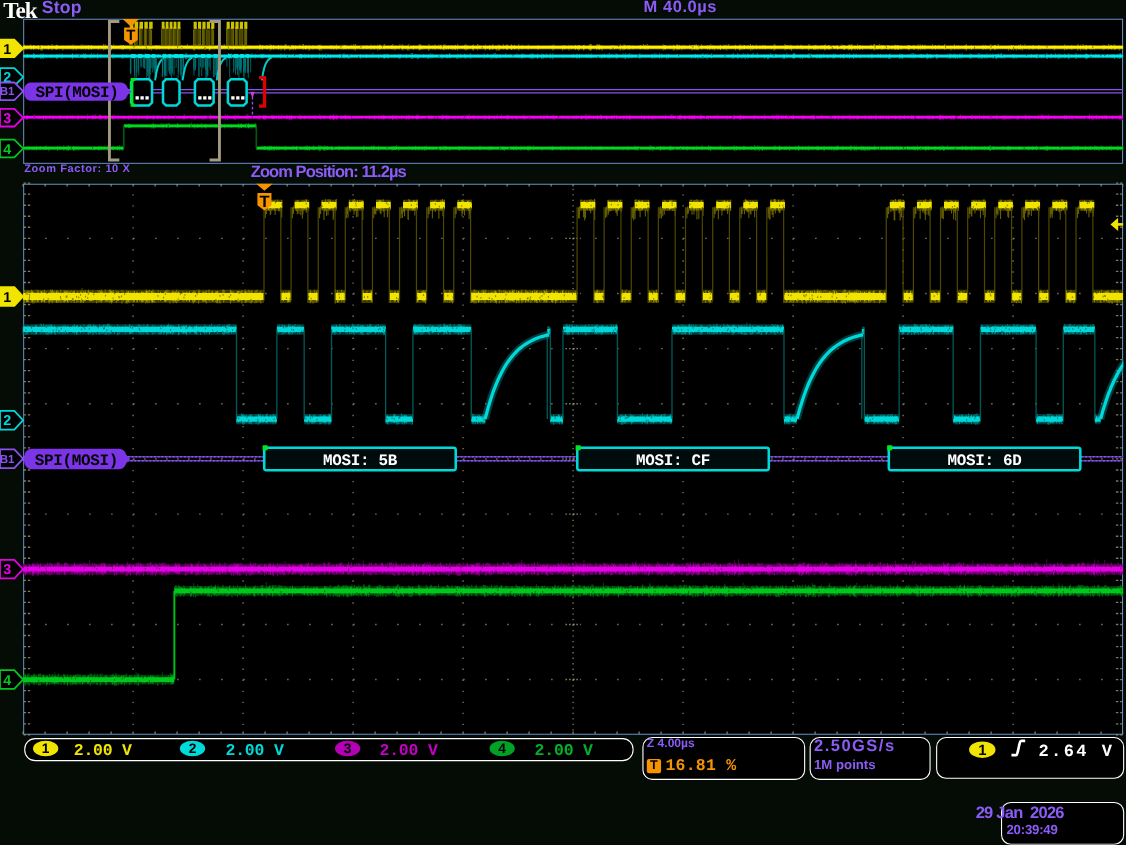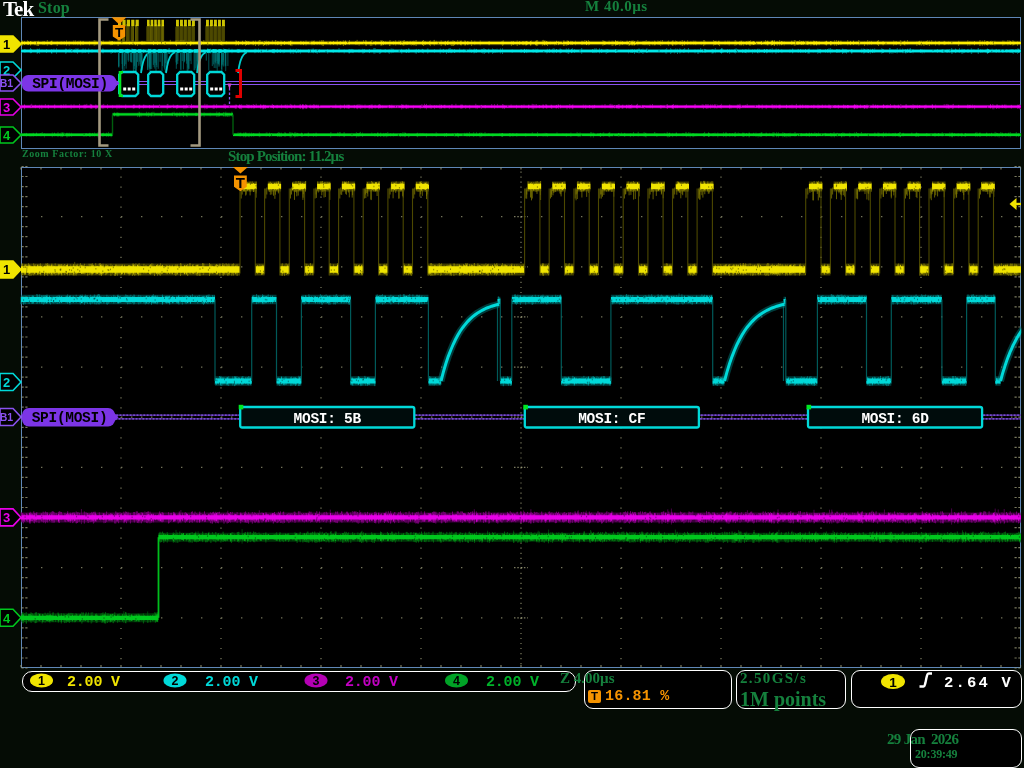--- a/index.html
+++ b/index.html
@@ -1,16 +1,16 @@
 <!DOCTYPE html>
 <html><head><meta charset="utf-8"><style>
   html,body{margin:0;padding:0;background:#050c05;width:1024px;height:768px;overflow:hidden}
   body{font-family:"Liberation Sans",sans-serif;position:relative;-webkit-font-smoothing:antialiased}
   .abs{position:absolute}
-  .wt{color:#15803d;font-weight:bold;font-family:Liberation Serif, serif}
+  .wt{color:#8b5cf6;font-weight:bold;font-family:Liberation Sans, sans-serif}
   .box{position:absolute;border:1.5px solid #fff;border-radius:9px;background:#000}
 </style></head>
 <body>
 
 <div class="abs" style="left:3px;top:-3px;color:#fff;font-family:'Liberation Serif',serif;font-weight:bold;font-size:21px;letter-spacing:-1px">Tek</div>
 <div class="abs wt" style="left:38px;top:-1px;font-size:16px;letter-spacing:0.2px;font-weight:bold">Stop</div>
 <div class="abs wt" style="left:585px;top:-2px;font-size:15px;letter-spacing:0.5px">M 40.0µs</div>
 
 <div class="abs" style="left:20.5px;top:16.5px;width:1000.0px;height:132.5px;border:1.5px solid #5f87b7;background:#000;box-sizing:border-box"></div>
 <svg class="abs" width="1024" height="160" style="left:0;top:0" font-family="Liberation Sans,sans-serif">
@@ -87,21 +87,21 @@
     <polygon points="0,99.0 13.02,99.0 21,107.0 13.02,115.0 0,115.0" fill="#000" stroke="#e800e8" stroke-width="1.6"></polygon>
     <text x="6.5" y="111.7" text-anchor="middle" font-size="13" font-weight="bold" fill="#e800e8">3</text>
     <polygon points="0,127.0 13.02,127.0 21,135.0 13.02,143.0 0,143.0" fill="#000" stroke="#00c81e" stroke-width="1.6"></polygon>
     <text x="6.5" y="139.7" text-anchor="middle" font-size="13" font-weight="bold" fill="#00c81e">4</text>
     <polygon points="111.5,17.3 126.5,17.3 119,24.3" fill="#f59300"></polygon>
     <path d="M112.8 25h12.4v11.4l-6.2 4.2l-6.2 -4.2z" fill="#f59300"></path>
     <text x="119" y="36.8" text-anchor="middle" font-size="13.5" font-weight="bold" fill="#000">T</text>
   </svg>
 
 <div class="abs wt" style="left:22px;top:148px;font-size:10px;letter-spacing:0.55px">Zoom Factor: 10 X</div>
-<div class="abs wt" style="left:228px;top:148px;font-size:15px;letter-spacing:-0.85px">Stop Position: 11.2µs</div>
+<div class="abs wt" style="left:228px;top:148px;font-size:15px;letter-spacing:-0.85px">Zoom Position: 11.2µs</div>
 
 <div class="abs" style="left:20.5px;top:166.5px;width:1000.0px;height:501.5px;border:1.5px solid #5f87b7;background:#000;box-sizing:border-box"></div>
 <svg class="abs" width="1024" height="768" style="left:0;top:0" font-family="Liberation Sans,sans-serif">
     <defs>
       <clipPath id="mc">
         <rect x="20" y="160" width="1001.2" height="514"></rect>
       </clipPath>
     </defs>
     <g clip-path="url(#mc)">
       <path d="M41.0 216.7h1.4 M61.0 216.7h1.4 M81.0 216.7h1.4 M101.0 216.7h1.4 M121.0 216.7h1.4 M141.0 216.7h1.4 M161.0 216.7h1.4 M181.0 216.7h1.4 M201.0 216.7h1.4 M221.0 216.7h1.4 M241.0 216.7h1.4 M261.0 216.7h1.4 M281.0 216.7h1.4 M301.0 216.7h1.4 M321.0 216.7h1.4 M341.0 216.7h1.4 M361.0 216.7h1.4 M381.0 216.7h1.4 M401.0 216.7h1.4 M421.0 216.7h1.4 M441.0 216.7h1.4 M461.0 216.7h1.4 M481.0 216.7h1.4 M501.0 216.7h1.4 M521.0 216.7h1.4 M541.0 216.7h1.4 M561.0 216.7h1.4 M581.0 216.7h1.4 M601.0 216.7h1.4 M621.0 216.7h1.4 M641.0 216.7h1.4 M661.0 216.7h1.4 M681.0 216.7h1.4 M701.0 216.7h1.4 M721.0 216.7h1.4 M741.0 216.7h1.4 M761.0 216.7h1.4 M781.0 216.7h1.4 M801.0 216.7h1.4 M821.0 216.7h1.4 M841.0 216.7h1.4 M861.0 216.7h1.4 M881.0 216.7h1.4 M901.0 216.7h1.4 M921.0 216.7h1.4 M941.0 216.7h1.4 M961.0 216.7h1.4 M981.0 216.7h1.4 M1001.0 216.7h1.4 M41.0 266.8h1.4 M61.0 266.8h1.4 M81.0 266.8h1.4 M101.0 266.8h1.4 M121.0 266.8h1.4 M141.0 266.8h1.4 M161.0 266.8h1.4 M181.0 266.8h1.4 M201.0 266.8h1.4 M221.0 266.8h1.4 M241.0 266.8h1.4 M261.0 266.8h1.4 M281.0 266.8h1.4 M301.0 266.8h1.4 M321.0 266.8h1.4 M341.0 266.8h1.4 M361.0 266.8h1.4 M381.0 266.8h1.4 M401.0 266.8h1.4 M421.0 266.8h1.4 M441.0 266.8h1.4 M461.0 266.8h1.4 M481.0 266.8h1.4 M501.0 266.8h1.4 M521.0 266.8h1.4 M541.0 266.8h1.4 M561.0 266.8h1.4 M581.0 266.8h1.4 M601.0 266.8h1.4 M621.0 266.8h1.4 M641.0 266.8h1.4 M661.0 266.8h1.4 M681.0 266.8h1.4 M701.0 266.8h1.4 M721.0 266.8h1.4 M741.0 266.8h1.4 M761.0 266.8h1.4 M781.0 266.8h1.4 M801.0 266.8h1.4 M821.0 266.8h1.4 M841.0 266.8h1.4 M861.0 266.8h1.4 M881.0 266.8h1.4 M901.0 266.8h1.4 M921.0 266.8h1.4 M941.0 266.8h1.4 M961.0 266.8h1.4 M981.0 266.8h1.4 M1001.0 266.8h1.4 M41.0 316.9h1.4 M61.0 316.9h1.4 M81.0 316.9h1.4 M101.0 316.9h1.4 M121.0 316.9h1.4 M141.0 316.9h1.4 M161.0 316.9h1.4 M181.0 316.9h1.4 M201.0 316.9h1.4 M221.0 316.9h1.4 M241.0 316.9h1.4 M261.0 316.9h1.4 M281.0 316.9h1.4 M301.0 316.9h1.4 M321.0 316.9h1.4 M341.0 316.9h1.4 M361.0 316.9h1.4 M381.0 316.9h1.4 M401.0 316.9h1.4 M421.0 316.9h1.4 M441.0 316.9h1.4 M461.0 316.9h1.4 M481.0 316.9h1.4 M501.0 316.9h1.4 M521.0 316.9h1.4 M541.0 316.9h1.4 M561.0 316.9h1.4 M581.0 316.9h1.4 M601.0 316.9h1.4 M621.0 316.9h1.4 M641.0 316.9h1.4 M661.0 316.9h1.4 M681.0 316.9h1.4 M701.0 316.9h1.4 M721.0 316.9h1.4 M741.0 316.9h1.4 M761.0 316.9h1.4 M781.0 316.9h1.4 M801.0 316.9h1.4 M821.0 316.9h1.4 M841.0 316.9h1.4 M861.0 316.9h1.4 M881.0 316.9h1.4 M901.0 316.9h1.4 M921.0 316.9h1.4 M941.0 316.9h1.4 M961.0 316.9h1.4 M981.0 316.9h1.4 M1001.0 316.9h1.4 M41.0 367.1h1.4 M61.0 367.1h1.4 M81.0 367.1h1.4 M101.0 367.1h1.4 M121.0 367.1h1.4 M141.0 367.1h1.4 M161.0 367.1h1.4 M181.0 367.1h1.4 M201.0 367.1h1.4 M221.0 367.1h1.4 M241.0 367.1h1.4 M261.0 367.1h1.4 M281.0 367.1h1.4 M301.0 367.1h1.4 M321.0 367.1h1.4 M341.0 367.1h1.4 M361.0 367.1h1.4 M381.0 367.1h1.4 M401.0 367.1h1.4 M421.0 367.1h1.4 M441.0 367.1h1.4 M461.0 367.1h1.4 M481.0 367.1h1.4 M501.0 367.1h1.4 M521.0 367.1h1.4 M541.0 367.1h1.4 M561.0 367.1h1.4 M581.0 367.1h1.4 M601.0 367.1h1.4 M621.0 367.1h1.4 M641.0 367.1h1.4 M661.0 367.1h1.4 M681.0 367.1h1.4 M701.0 367.1h1.4 M721.0 367.1h1.4 M741.0 367.1h1.4 M761.0 367.1h1.4 M781.0 367.1h1.4 M801.0 367.1h1.4 M821.0 367.1h1.4 M841.0 367.1h1.4 M861.0 367.1h1.4 M881.0 367.1h1.4 M901.0 367.1h1.4 M921.0 367.1h1.4 M941.0 367.1h1.4 M961.0 367.1h1.4 M981.0 367.1h1.4 M1001.0 367.1h1.4 M31.0 417.2h1.4 M41.0 417.2h1.4 M51.0 417.2h1.4 M61.0 417.2h1.4 M71.0 417.2h1.4 M81.0 417.2h1.4 M91.0 417.2h1.4 M101.0 417.2h1.4 M111.0 417.2h1.4 M121.0 417.2h1.4 M131.0 417.2h1.4 M141.0 417.2h1.4 M151.0 417.2h1.4 M161.0 417.2h1.4 M171.0 417.2h1.4 M181.0 417.2h1.4 M191.0 417.2h1.4 M201.0 417.2h1.4 M211.0 417.2h1.4 M221.0 417.2h1.4 M231.0 417.2h1.4 M241.0 417.2h1.4 M251.0 417.2h1.4 M261.0 417.2h1.4 M271.0 417.2h1.4 M281.0 417.2h1.4 M291.0 417.2h1.4 M301.0 417.2h1.4 M311.0 417.2h1.4 M321.0 417.2h1.4 M331.0 417.2h1.4 M341.0 417.2h1.4 M351.0 417.2h1.4 M361.0 417.2h1.4 M371.0 417.2h1.4 M381.0 417.2h1.4 M391.0 417.2h1.4 M401.0 417.2h1.4 M411.0 417.2h1.4 M421.0 417.2h1.4 M431.0 417.2h1.4 M441.0 417.2h1.4 M451.0 417.2h1.4 M461.0 417.2h1.4 M471.0 417.2h1.4 M481.0 417.2h1.4 M491.0 417.2h1.4 M501.0 417.2h1.4 M511.0 417.2h1.4 M521.0 417.2h1.4 M531.0 417.2h1.4 M541.0 417.2h1.4 M551.0 417.2h1.4 M561.0 417.2h1.4 M571.0 417.2h1.4 M581.0 417.2h1.4 M591.0 417.2h1.4 M601.0 417.2h1.4 M611.0 417.2h1.4 M621.0 417.2h1.4 M631.0 417.2h1.4 M641.0 417.2h1.4 M651.0 417.2h1.4 M661.0 417.2h1.4 M671.0 417.2h1.4 M681.0 417.2h1.4 M691.0 417.2h1.4 M701.0 417.2h1.4 M711.0 417.2h1.4 M721.0 417.2h1.4 M731.0 417.2h1.4 M741.0 417.2h1.4 M751.0 417.2h1.4 M761.0 417.2h1.4 M771.0 417.2h1.4 M781.0 417.2h1.4 M791.0 417.2h1.4 M801.0 417.2h1.4 M811.0 417.2h1.4 M821.0 417.2h1.4 M831.0 417.2h1.4 M841.0 417.2h1.4 M851.0 417.2h1.4 M861.0 417.2h1.4 M871.0 417.2h1.4 M881.0 417.2h1.4 M891.0 417.2h1.4 M901.0 417.2h1.4 M911.0 417.2h1.4 M921.0 417.2h1.4 M931.0 417.2h1.4 M941.0 417.2h1.4 M951.0 417.2h1.4 M961.0 417.2h1.4 M971.0 417.2h1.4 M981.0 417.2h1.4 M991.0 417.2h1.4 M1001.0 417.2h1.4 M1011.0 417.2h1.4 M41.0 467.4h1.4 M61.0 467.4h1.4 M81.0 467.4h1.4 M101.0 467.4h1.4 M121.0 467.4h1.4 M141.0 467.4h1.4 M161.0 467.4h1.4 M181.0 467.4h1.4 M201.0 467.4h1.4 M221.0 467.4h1.4 M241.0 467.4h1.4 M261.0 467.4h1.4 M281.0 467.4h1.4 M301.0 467.4h1.4 M321.0 467.4h1.4 M341.0 467.4h1.4 M361.0 467.4h1.4 M381.0 467.4h1.4 M401.0 467.4h1.4 M421.0 467.4h1.4 M441.0 467.4h1.4 M461.0 467.4h1.4 M481.0 467.4h1.4 M501.0 467.4h1.4 M521.0 467.4h1.4 M541.0 467.4h1.4 M561.0 467.4h1.4 M581.0 467.4h1.4 M601.0 467.4h1.4 M621.0 467.4h1.4 M641.0 467.4h1.4 M661.0 467.4h1.4 M681.0 467.4h1.4 M701.0 467.4h1.4 M721.0 467.4h1.4 M741.0 467.4h1.4 M761.0 467.4h1.4 M781.0 467.4h1.4 M801.0 467.4h1.4 M821.0 467.4h1.4 M841.0 467.4h1.4 M861.0 467.4h1.4 M881.0 467.4h1.4 M901.0 467.4h1.4 M921.0 467.4h1.4 M941.0 467.4h1.4 M961.0 467.4h1.4 M981.0 467.4h1.4 M1001.0 467.4h1.4 M41.0 517.5h1.4 M61.0 517.5h1.4 M81.0 517.5h1.4 M101.0 517.5h1.4 M121.0 517.5h1.4 M141.0 517.5h1.4 M161.0 517.5h1.4 M181.0 517.5h1.4 M201.0 517.5h1.4 M221.0 517.5h1.4 M241.0 517.5h1.4 M261.0 517.5h1.4 M281.0 517.5h1.4 M301.0 517.5h1.4 M321.0 517.5h1.4 M341.0 517.5h1.4 M361.0 517.5h1.4 M381.0 517.5h1.4 M401.0 517.5h1.4 M421.0 517.5h1.4 M441.0 517.5h1.4 M461.0 517.5h1.4 M481.0 517.5h1.4 M501.0 517.5h1.4 M521.0 517.5h1.4 M541.0 517.5h1.4 M561.0 517.5h1.4 M581.0 517.5h1.4 M601.0 517.5h1.4 M621.0 517.5h1.4 M641.0 517.5h1.4 M661.0 517.5h1.4 M681.0 517.5h1.4 M701.0 517.5h1.4 M721.0 517.5h1.4 M741.0 517.5h1.4 M761.0 517.5h1.4 M781.0 517.5h1.4 M801.0 517.5h1.4 M821.0 517.5h1.4 M841.0 517.5h1.4 M861.0 517.5h1.4 M881.0 517.5h1.4 M901.0 517.5h1.4 M921.0 517.5h1.4 M941.0 517.5h1.4 M961.0 517.5h1.4 M981.0 517.5h1.4 M1001.0 517.5h1.4 M41.0 567.7h1.4 M61.0 567.7h1.4 M81.0 567.7h1.4 M101.0 567.7h1.4 M121.0 567.7h1.4 M141.0 567.7h1.4 M161.0 567.7h1.4 M181.0 567.7h1.4 M201.0 567.7h1.4 M221.0 567.7h1.4 M241.0 567.7h1.4 M261.0 567.7h1.4 M281.0 567.7h1.4 M301.0 567.7h1.4 M321.0 567.7h1.4 M341.0 567.7h1.4 M361.0 567.7h1.4 M381.0 567.7h1.4 M401.0 567.7h1.4 M421.0 567.7h1.4 M441.0 567.7h1.4 M461.0 567.7h1.4 M481.0 567.7h1.4 M501.0 567.7h1.4 M521.0 567.7h1.4 M541.0 567.7h1.4 M561.0 567.7h1.4 M581.0 567.7h1.4 M601.0 567.7h1.4 M621.0 567.7h1.4 M641.0 567.7h1.4 M661.0 567.7h1.4 M681.0 567.7h1.4 M701.0 567.7h1.4 M721.0 567.7h1.4 M741.0 567.7h1.4 M761.0 567.7h1.4 M781.0 567.7h1.4 M801.0 567.7h1.4 M821.0 567.7h1.4 M841.0 567.7h1.4 M861.0 567.7h1.4 M881.0 567.7h1.4 M901.0 567.7h1.4 M921.0 567.7h1.4 M941.0 567.7h1.4 M961.0 567.7h1.4 M981.0 567.7h1.4 M1001.0 567.7h1.4 M41.0 617.8h1.4 M61.0 617.8h1.4 M81.0 617.8h1.4 M101.0 617.8h1.4 M121.0 617.8h1.4 M141.0 617.8h1.4 M161.0 617.8h1.4 M181.0 617.8h1.4 M201.0 617.8h1.4 M221.0 617.8h1.4 M241.0 617.8h1.4 M261.0 617.8h1.4 M281.0 617.8h1.4 M301.0 617.8h1.4 M321.0 617.8h1.4 M341.0 617.8h1.4 M361.0 617.8h1.4 M381.0 617.8h1.4 M401.0 617.8h1.4 M421.0 617.8h1.4 M441.0 617.8h1.4 M461.0 617.8h1.4 M481.0 617.8h1.4 M501.0 617.8h1.4 M521.0 617.8h1.4 M541.0 617.8h1.4 M561.0 617.8h1.4 M581.0 617.8h1.4 M601.0 617.8h1.4 M621.0 617.8h1.4 M641.0 617.8h1.4 M661.0 617.8h1.4 M681.0 617.8h1.4 M701.0 617.8h1.4 M721.0 617.8h1.4 M741.0 617.8h1.4 M761.0 617.8h1.4 M781.0 617.8h1.4 M801.0 617.8h1.4 M821.0 617.8h1.4 M841.0 617.8h1.4 M861.0 617.8h1.4 M881.0 617.8h1.4 M901.0 617.8h1.4 M921.0 617.8h1.4 M941.0 617.8h1.4 M961.0 617.8h1.4 M981.0 617.8h1.4 M1001.0 617.8h1.4 M121.0 176.5v1.2 M121.0 186.6v1.2 M121.0 196.6v1.2 M121.0 206.6v1.2 M121.0 216.7v1.2 M121.0 226.7v1.2 M121.0 236.7v1.2 M121.0 246.7v1.2 M121.0 256.8v1.2 M121.0 266.8v1.2 M121.0 276.8v1.2 M121.0 286.9v1.2 M121.0 296.9v1.2 M121.0 306.9v1.2 M121.0 316.9v1.2 M121.0 327.0v1.2 M121.0 337.0v1.2 M121.0 347.0v1.2 M121.0 357.1v1.2 M121.0 367.1v1.2 M121.0 377.1v1.2 M121.0 387.2v1.2 M121.0 397.2v1.2 M121.0 407.2v1.2 M121.0 417.2v1.2 M121.0 427.3v1.2 M121.0 437.3v1.2 M121.0 447.3v1.2 M121.0 457.4v1.2 M121.0 467.4v1.2 M121.0 477.4v1.2 M121.0 487.5v1.2 M121.0 497.5v1.2 M121.0 507.5v1.2 M121.0 517.5v1.2 M121.0 527.6v1.2 M121.0 537.6v1.2 M121.0 547.6v1.2 M121.0 557.7v1.2 M121.0 567.7v1.2 M121.0 577.7v1.2 M121.0 587.8v1.2 M121.0 597.8v1.2 M121.0 607.8v1.2 M121.0 617.8v1.2 M121.0 627.9v1.2 M121.0 637.9v1.2 M121.0 647.9v1.2 M121.0 658.0v1.2 M221.0 176.5v1.2 M221.0 186.6v1.2 M221.0 196.6v1.2 M221.0 206.6v1.2 M221.0 216.7v1.2 M221.0 226.7v1.2 M221.0 236.7v1.2 M221.0 246.7v1.2 M221.0 256.8v1.2 M221.0 266.8v1.2 M221.0 276.8v1.2 M221.0 286.9v1.2 M221.0 296.9v1.2 M221.0 306.9v1.2 M221.0 316.9v1.2 M221.0 327.0v1.2 M221.0 337.0v1.2 M221.0 347.0v1.2 M221.0 357.1v1.2 M221.0 367.1v1.2 M221.0 377.1v1.2 M221.0 387.2v1.2 M221.0 397.2v1.2 M221.0 407.2v1.2 M221.0 417.2v1.2 M221.0 427.3v1.2 M221.0 437.3v1.2 M221.0 447.3v1.2 M221.0 457.4v1.2 M221.0 467.4v1.2 M221.0 477.4v1.2 M221.0 487.5v1.2 M221.0 497.5v1.2 M221.0 507.5v1.2 M221.0 517.5v1.2 M221.0 527.6v1.2 M221.0 537.6v1.2 M221.0 547.6v1.2 M221.0 557.7v1.2 M221.0 567.7v1.2 M221.0 577.7v1.2 M221.0 587.8v1.2 M221.0 597.8v1.2 M221.0 607.8v1.2 M221.0 617.8v1.2 M221.0 627.9v1.2 M221.0 637.9v1.2 M221.0 647.9v1.2 M221.0 658.0v1.2 M321.0 176.5v1.2 M321.0 186.6v1.2 M321.0 196.6v1.2 M321.0 206.6v1.2 M321.0 216.7v1.2 M321.0 226.7v1.2 M321.0 236.7v1.2 M321.0 246.7v1.2 M321.0 256.8v1.2 M321.0 266.8v1.2 M321.0 276.8v1.2 M321.0 286.9v1.2 M321.0 296.9v1.2 M321.0 306.9v1.2 M321.0 316.9v1.2 M321.0 327.0v1.2 M321.0 337.0v1.2 M321.0 347.0v1.2 M321.0 357.1v1.2 M321.0 367.1v1.2 M321.0 377.1v1.2 M321.0 387.2v1.2 M321.0 397.2v1.2 M321.0 407.2v1.2 M321.0 417.2v1.2 M321.0 427.3v1.2 M321.0 437.3v1.2 M321.0 447.3v1.2 M321.0 457.4v1.2 M321.0 467.4v1.2 M321.0 477.4v1.2 M321.0 487.5v1.2 M321.0 497.5v1.2 M321.0 507.5v1.2 M321.0 517.5v1.2 M321.0 527.6v1.2 M321.0 537.6v1.2 M321.0 547.6v1.2 M321.0 557.7v1.2 M321.0 567.7v1.2 M321.0 577.7v1.2 M321.0 587.8v1.2 M321.0 597.8v1.2 M321.0 607.8v1.2 M321.0 617.8v1.2 M321.0 627.9v1.2 M321.0 637.9v1.2 M321.0 647.9v1.2 M321.0 658.0v1.2 M421.0 176.5v1.2 M421.0 186.6v1.2 M421.0 196.6v1.2 M421.0 206.6v1.2 M421.0 216.7v1.2 M421.0 226.7v1.2 M421.0 236.7v1.2 M421.0 246.7v1.2 M421.0 256.8v1.2 M421.0 266.8v1.2 M421.0 276.8v1.2 M421.0 286.9v1.2 M421.0 296.9v1.2 M421.0 306.9v1.2 M421.0 316.9v1.2 M421.0 327.0v1.2 M421.0 337.0v1.2 M421.0 347.0v1.2 M421.0 357.1v1.2 M421.0 367.1v1.2 M421.0 377.1v1.2 M421.0 387.2v1.2 M421.0 397.2v1.2 M421.0 407.2v1.2 M421.0 417.2v1.2 M421.0 427.3v1.2 M421.0 437.3v1.2 M421.0 447.3v1.2 M421.0 457.4v1.2 M421.0 467.4v1.2 M421.0 477.4v1.2 M421.0 487.5v1.2 M421.0 497.5v1.2 M421.0 507.5v1.2 M421.0 517.5v1.2 M421.0 527.6v1.2 M421.0 537.6v1.2 M421.0 547.6v1.2 M421.0 557.7v1.2 M421.0 567.7v1.2 M421.0 577.7v1.2 M421.0 587.8v1.2 M421.0 597.8v1.2 M421.0 607.8v1.2 M421.0 617.8v1.2 M421.0 627.9v1.2 M421.0 637.9v1.2 M421.0 647.9v1.2 M421.0 658.0v1.2 M521.0 171.5v1.2 M521.0 176.5v1.2 M521.0 181.5v1.2 M521.0 186.6v1.2 M521.0 191.6v1.2 M521.0 196.6v1.2 M521.0 201.6v1.2 M521.0 206.6v1.2 M521.0 211.6v1.2 M521.0 216.6v1.2 M521.0 221.7v1.2 M521.0 226.7v1.2 M521.0 231.7v1.2 M521.0 236.7v1.2 M521.0 241.7v1.2 M521.0 246.7v1.2 M521.0 251.8v1.2 M521.0 256.8v1.2 M521.0 261.8v1.2 M521.0 266.8v1.2 M521.0 271.8v1.2 M521.0 276.8v1.2 M521.0 281.8v1.2 M521.0 286.9v1.2 M521.0 291.9v1.2 M521.0 296.9v1.2 M521.0 301.9v1.2 M521.0 306.9v1.2 M521.0 311.9v1.2 M521.0 316.9v1.2 M521.0 322.0v1.2 M521.0 327.0v1.2 M521.0 332.0v1.2 M521.0 337.0v1.2 M521.0 342.0v1.2 M521.0 347.0v1.2 M521.0 352.1v1.2 M521.0 357.1v1.2 M521.0 362.1v1.2 M521.0 367.1v1.2 M521.0 372.1v1.2 M521.0 377.1v1.2 M521.0 382.1v1.2 M521.0 387.2v1.2 M521.0 392.2v1.2 M521.0 397.2v1.2 M521.0 402.2v1.2 M521.0 407.2v1.2 M521.0 412.2v1.2 M521.0 417.2v1.2 M521.0 422.3v1.2 M521.0 427.3v1.2 M521.0 432.3v1.2 M521.0 437.3v1.2 M521.0 442.3v1.2 M521.0 447.3v1.2 M521.0 452.4v1.2 M521.0 457.4v1.2 M521.0 462.4v1.2 M521.0 467.4v1.2 M521.0 472.4v1.2 M521.0 477.4v1.2 M521.0 482.4v1.2 M521.0 487.5v1.2 M521.0 492.5v1.2 M521.0 497.5v1.2 M521.0 502.5v1.2 M521.0 507.5v1.2 M521.0 512.5v1.2 M521.0 517.5v1.2 M521.0 522.6v1.2 M521.0 527.6v1.2 M521.0 532.6v1.2 M521.0 537.6v1.2 M521.0 542.6v1.2 M521.0 547.6v1.2 M521.0 552.7v1.2 M521.0 557.7v1.2 M521.0 562.7v1.2 M521.0 567.7v1.2 M521.0 572.7v1.2 M521.0 577.7v1.2 M521.0 582.7v1.2 M521.0 587.8v1.2 M521.0 592.8v1.2 M521.0 597.8v1.2 M521.0 602.8v1.2 M521.0 607.8v1.2 M521.0 612.8v1.2 M521.0 617.8v1.2 M521.0 622.9v1.2 M521.0 627.9v1.2 M521.0 632.9v1.2 M521.0 637.9v1.2 M521.0 642.9v1.2 M521.0 647.9v1.2 M521.0 653.0v1.2 M521.0 658.0v1.2 M521.0 663.0v1.2 M621.0 176.5v1.2 M621.0 186.6v1.2 M621.0 196.6v1.2 M621.0 206.6v1.2 M621.0 216.7v1.2 M621.0 226.7v1.2 M621.0 236.7v1.2 M621.0 246.7v1.2 M621.0 256.8v1.2 M621.0 266.8v1.2 M621.0 276.8v1.2 M621.0 286.9v1.2 M621.0 296.9v1.2 M621.0 306.9v1.2 M621.0 316.9v1.2 M621.0 327.0v1.2 M621.0 337.0v1.2 M621.0 347.0v1.2 M621.0 357.1v1.2 M621.0 367.1v1.2 M621.0 377.1v1.2 M621.0 387.2v1.2 M621.0 397.2v1.2 M621.0 407.2v1.2 M621.0 417.2v1.2 M621.0 427.3v1.2 M621.0 437.3v1.2 M621.0 447.3v1.2 M621.0 457.4v1.2 M621.0 467.4v1.2 M621.0 477.4v1.2 M621.0 487.5v1.2 M621.0 497.5v1.2 M621.0 507.5v1.2 M621.0 517.5v1.2 M621.0 527.6v1.2 M621.0 537.6v1.2 M621.0 547.6v1.2 M621.0 557.7v1.2 M621.0 567.7v1.2 M621.0 577.7v1.2 M621.0 587.8v1.2 M621.0 597.8v1.2 M621.0 607.8v1.2 M621.0 617.8v1.2 M621.0 627.9v1.2 M621.0 637.9v1.2 M621.0 647.9v1.2 M621.0 658.0v1.2 M721.0 176.5v1.2 M721.0 186.6v1.2 M721.0 196.6v1.2 M721.0 206.6v1.2 M721.0 216.7v1.2 M721.0 226.7v1.2 M721.0 236.7v1.2 M721.0 246.7v1.2 M721.0 256.8v1.2 M721.0 266.8v1.2 M721.0 276.8v1.2 M721.0 286.9v1.2 M721.0 296.9v1.2 M721.0 306.9v1.2 M721.0 316.9v1.2 M721.0 327.0v1.2 M721.0 337.0v1.2 M721.0 347.0v1.2 M721.0 357.1v1.2 M721.0 367.1v1.2 M721.0 377.1v1.2 M721.0 387.2v1.2 M721.0 397.2v1.2 M721.0 407.2v1.2 M721.0 417.2v1.2 M721.0 427.3v1.2 M721.0 437.3v1.2 M721.0 447.3v1.2 M721.0 457.4v1.2 M721.0 467.4v1.2 M721.0 477.4v1.2 M721.0 487.5v1.2 M721.0 497.5v1.2 M721.0 507.5v1.2 M721.0 517.5v1.2 M721.0 527.6v1.2 M721.0 537.6v1.2 M721.0 547.6v1.2 M721.0 557.7v1.2 M721.0 567.7v1.2 M721.0 577.7v1.2 M721.0 587.8v1.2 M721.0 597.8v1.2 M721.0 607.8v1.2 M721.0 617.8v1.2 M721.0 627.9v1.2 M721.0 637.9v1.2 M721.0 647.9v1.2 M721.0 658.0v1.2 M821.0 176.5v1.2 M821.0 186.6v1.2 M821.0 196.6v1.2 M821.0 206.6v1.2 M821.0 216.7v1.2 M821.0 226.7v1.2 M821.0 236.7v1.2 M821.0 246.7v1.2 M821.0 256.8v1.2 M821.0 266.8v1.2 M821.0 276.8v1.2 M821.0 286.9v1.2 M821.0 296.9v1.2 M821.0 306.9v1.2 M821.0 316.9v1.2 M821.0 327.0v1.2 M821.0 337.0v1.2 M821.0 347.0v1.2 M821.0 357.1v1.2 M821.0 367.1v1.2 M821.0 377.1v1.2 M821.0 387.2v1.2 M821.0 397.2v1.2 M821.0 407.2v1.2 M821.0 417.2v1.2 M821.0 427.3v1.2 M821.0 437.3v1.2 M821.0 447.3v1.2 M821.0 457.4v1.2 M821.0 467.4v1.2 M821.0 477.4v1.2 M821.0 487.5v1.2 M821.0 497.5v1.2 M821.0 507.5v1.2 M821.0 517.5v1.2 M821.0 527.6v1.2 M821.0 537.6v1.2 M821.0 547.6v1.2 M821.0 557.7v1.2 M821.0 567.7v1.2 M821.0 577.7v1.2 M821.0 587.8v1.2 M821.0 597.8v1.2 M821.0 607.8v1.2 M821.0 617.8v1.2 M821.0 627.9v1.2 M821.0 637.9v1.2 M821.0 647.9v1.2 M821.0 658.0v1.2 M921.0 176.5v1.2 M921.0 186.6v1.2 M921.0 196.6v1.2 M921.0 206.6v1.2 M921.0 216.7v1.2 M921.0 226.7v1.2 M921.0 236.7v1.2 M921.0 246.7v1.2 M921.0 256.8v1.2 M921.0 266.8v1.2 M921.0 276.8v1.2 M921.0 286.9v1.2 M921.0 296.9v1.2 M921.0 306.9v1.2 M921.0 316.9v1.2 M921.0 327.0v1.2 M921.0 337.0v1.2 M921.0 347.0v1.2 M921.0 357.1v1.2 M921.0 367.1v1.2 M921.0 377.1v1.2 M921.0 387.2v1.2 M921.0 397.2v1.2 M921.0 407.2v1.2 M921.0 417.2v1.2 M921.0 427.3v1.2 M921.0 437.3v1.2 M921.0 447.3v1.2 M921.0 457.4v1.2 M921.0 467.4v1.2 M921.0 477.4v1.2 M921.0 487.5v1.2 M921.0 497.5v1.2 M921.0 507.5v1.2 M921.0 517.5v1.2 M921.0 527.6v1.2 M921.0 537.6v1.2 M921.0 547.6v1.2 M921.0 557.7v1.2 M921.0 567.7v1.2 M921.0 577.7v1.2 M921.0 587.8v1.2 M921.0 597.8v1.2 M921.0 607.8v1.2 M921.0 617.8v1.2 M921.0 627.9v1.2 M921.0 637.9v1.2 M921.0 647.9v1.2 M921.0 658.0v1.2" stroke="#9a9a78" stroke-width="1.3" opacity="0.75" fill="none"></path>
@@ -194,20 +194,20 @@
     <text x="456.5" y="17" text-anchor="middle" font-size="12.5" font-weight="bold" fill="#000">4</text>
   <text x="67" y="18" font-size="15" font-weight="bold" fill="#f0e400" letter-spacing="-0.2" font-family="Liberation Mono,monospace">2.00 V</text>
   <text x="205" y="18" font-size="15" font-weight="bold" fill="#00d9d9" letter-spacing="-0.2" font-family="Liberation Mono,monospace">2.00 V</text>
   <text x="345" y="18" font-size="15" font-weight="bold" fill="#c400c4" letter-spacing="-0.2" font-family="Liberation Mono,monospace">2.00 V</text>
   <text x="486" y="18" font-size="15" font-weight="bold" fill="#00b22a" letter-spacing="-0.2" font-family="Liberation Mono,monospace">2.00 V</text>
   <ellipse cx="893" cy="13.5" rx="12" ry="7.5" fill="#f0e400"></ellipse>
     <text x="893" y="18.5" text-anchor="middle" font-size="13.5" font-weight="bold" fill="#000">1</text>
   <path d="M919.5 18.5 H923.5 C925 18.5 924.5 17.5 925.5 14.5 L926.5 9.5 C927.5 6.5 927 5.5 929 5.5 H932" stroke="#fff" stroke-width="2.4" fill="none"></path>
   <text x="944" y="19" font-size="15.5" font-weight="bold" fill="#fff" letter-spacing="2.2" font-family="Liberation Mono,monospace">2.64 V</text>
 </svg>
-<div class="abs wt" style="left:560px;top:670px;font-size:15px;letter-spacing:0px">Z 4.00µs</div>
+<div class="abs wt" style="left:588px;top:670px;font-size:11px;letter-spacing:0px">Z 4.00µs</div>
 <div class="abs" style="left:588px;top:690px;width:13px;height:13px;background:#f59300;border-radius:2px;text-align:center;font-size:11.5px;font-weight:bold;color:#000;line-height:13px">T</div>
 <div class="abs" style="left:605px;top:688px;font-size:15px;font-weight:bold;color:#f59300;letter-spacing:0.2px;font-family:&quot;Liberation Mono&quot;,monospace">16.81 %</div>
 <div class="abs wt" style="left:740px;top:670px;font-size:15px;letter-spacing:1.35px">2.50GS/s</div>
-<div class="abs wt" style="left:740px;top:688px;font-size:20px;letter-spacing:0px">1M points</div>
+<div class="abs wt" style="left:740px;top:688px;font-size:12px;letter-spacing:0px">1M points</div>
 <div class="box" style="left:910px;top:729px;width:110px;height:37px"></div>
 <div class="abs wt" style="left:887px;top:731px;font-size:15px;letter-spacing:-0.7px">29 Jan&nbsp;&nbsp;2026</div>
 <div class="abs wt" style="left:915px;top:746.5px;font-size:12px;letter-spacing:-0.2px">20:39:49</div>
 
 </body></html>

